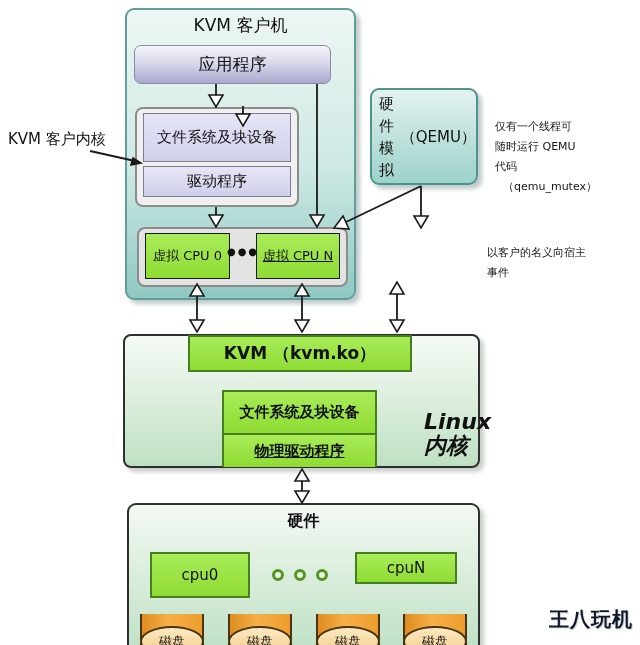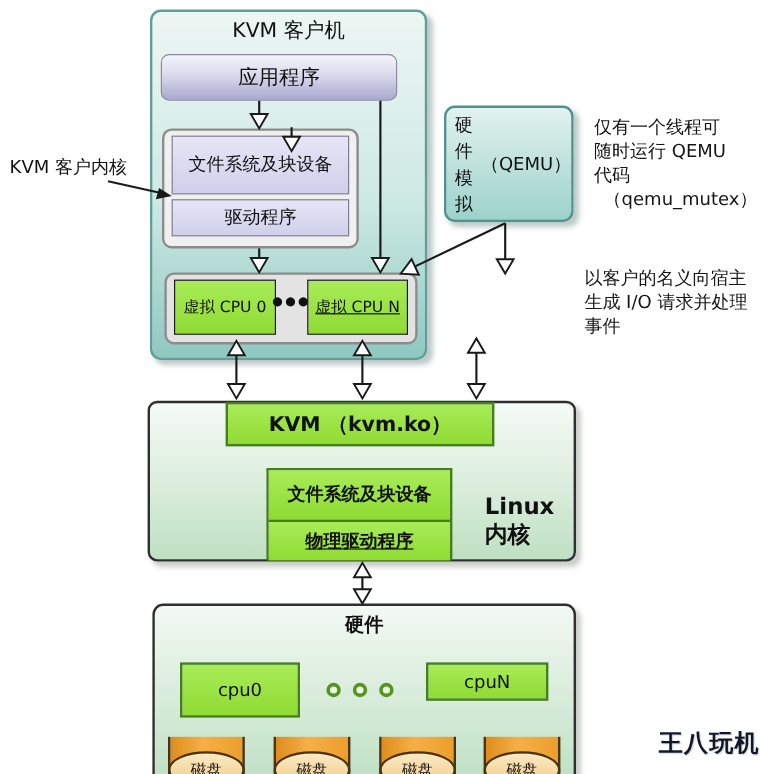--- a/index.html
+++ b/index.html
@@ -26,34 +26,34 @@
   .gb-dark{border:1px solid #1A1A1A;}
   .gb-green{border:2px solid #46801E;}
   .vcpu0{left:145px;top:233px;width:85px;height:46px;font-size:13px;}
   .vcpuN{left:256px;top:233px;width:84px;height:46px;font-size:13px;text-decoration:underline;}
   .vdots{left:229px;top:246px;width:28px;font-size:10px;font-weight:bold;letter-spacing:2px;}
   .qemu{left:370px;top:88px;width:108px;height:97px;border-radius:9px;
         background:linear-gradient(180deg,#E3F2EF 0%,#BCE0DA 55%,#9CD2CB 100%);
         border:2px solid #4E938D;box-shadow:4px 4px 4px rgba(130,150,150,.5);
         flex-direction:row;font-size:15px;line-height:22px;}
   .iobox{left:382px;top:232px;width:88px;height:48px;font-size:14px;}
-  .note{font-size:15px;line-height:20px;color:#151515;}
+  .note{font-size:11px;line-height:20px;color:#151515;margin-top:21px;}
   .note1{left:495px;top:96px;width:145px;}
   .note2{left:487px;top:222px;width:152px;}
   .indent{padding-left:8px;}
   .klabel{left:8px;top:130px;width:125px;font-size:15px;}
   .linux{left:123px;top:334px;width:357px;height:134px;border-radius:8px;
          background:linear-gradient(180deg,#F5FAF5 0%,#DCEEDD 50%,#BEE0C2 100%);
          border:2px solid #2F2F2F;box-shadow:4px 4px 4px rgba(150,160,150,.5);}
   .kvmbar{left:188px;top:335px;width:224px;height:37px;font-size:17px;font-weight:bold;}
   .lstack{left:222px;top:390px;width:155px;height:77px;border:2px solid #46801E;}
   .lcell{width:100%;font-size:15px;font-weight:bold;}
   .lcell1{height:41px;border-bottom:2px solid #46801E;}
   .lcell2{height:32px;text-decoration:underline;}
-  .linuxlabel{left:404px;top:410px;width:62px;font-size:19px;font-weight:bold;line-height:24px;}
+  .linuxlabel{left:424px;top:410px;width:62px;font-size:22px;font-weight:bold;line-height:24px;font-style:italic;}
   .hw{left:127px;top:503px;width:353px;height:157px;border-radius:9px;
       background:linear-gradient(180deg,#F3F9F3 0%,#D8ECDA 50%,#BCE0C2 100%);
       border:2px solid #2F2F2F;box-shadow:4px 4px 4px rgba(150,160,150,.5);}
   .hwtitle{left:127px;top:511px;width:353px;font-size:16px;font-weight:bold;}
   .cpu0{left:150px;top:552px;width:100px;height:46px;font-size:15px;}
   .cpuN{left:355px;top:552px;width:102px;height:32px;font-size:15px;}
   .ring{width:12px;height:12px;border:3px solid #55941E;border-radius:50%;background:#EAF6E4;top:569px;}
   .disk-body{top:614px;width:64px;height:46px;
              background:linear-gradient(90deg,#DE8D1E 0%,#F6AF47 45%,#EC9E2D 100%);
              border-left:2px solid #4A3310;border-right:2px solid #4A3310;}
@@ -90,21 +90,20 @@
 
 
   <div class="abs note note1">
     <div class="txt">仅有一个线程可</div>
     <div class="txt">随时运行 QEMU</div>
     <div class="txt">代码</div>
     <div class="txt indent">（qemu_mutex）</div>
   </div>
   <div class="abs note note2">
     <div class="txt">以客户的名义向宿主</div>
-    <div class="txt">生成 I/O 请求并处理</div>
     <div class="txt">事件</div>
   </div>
   <div class="abs klabel">KVM 客户内核</div>
 
   <div class="abs linux"></div>
   <div class="abs kvmbar green gb-green ctr">KVM （kvm.ko）</div>
   <div class="abs lstack">
     <div class="lcell lcell1 green ctr">文件系统及块设备</div>
     <div class="lcell lcell2 green ctr">物理驱动程序</div>
   </div>

